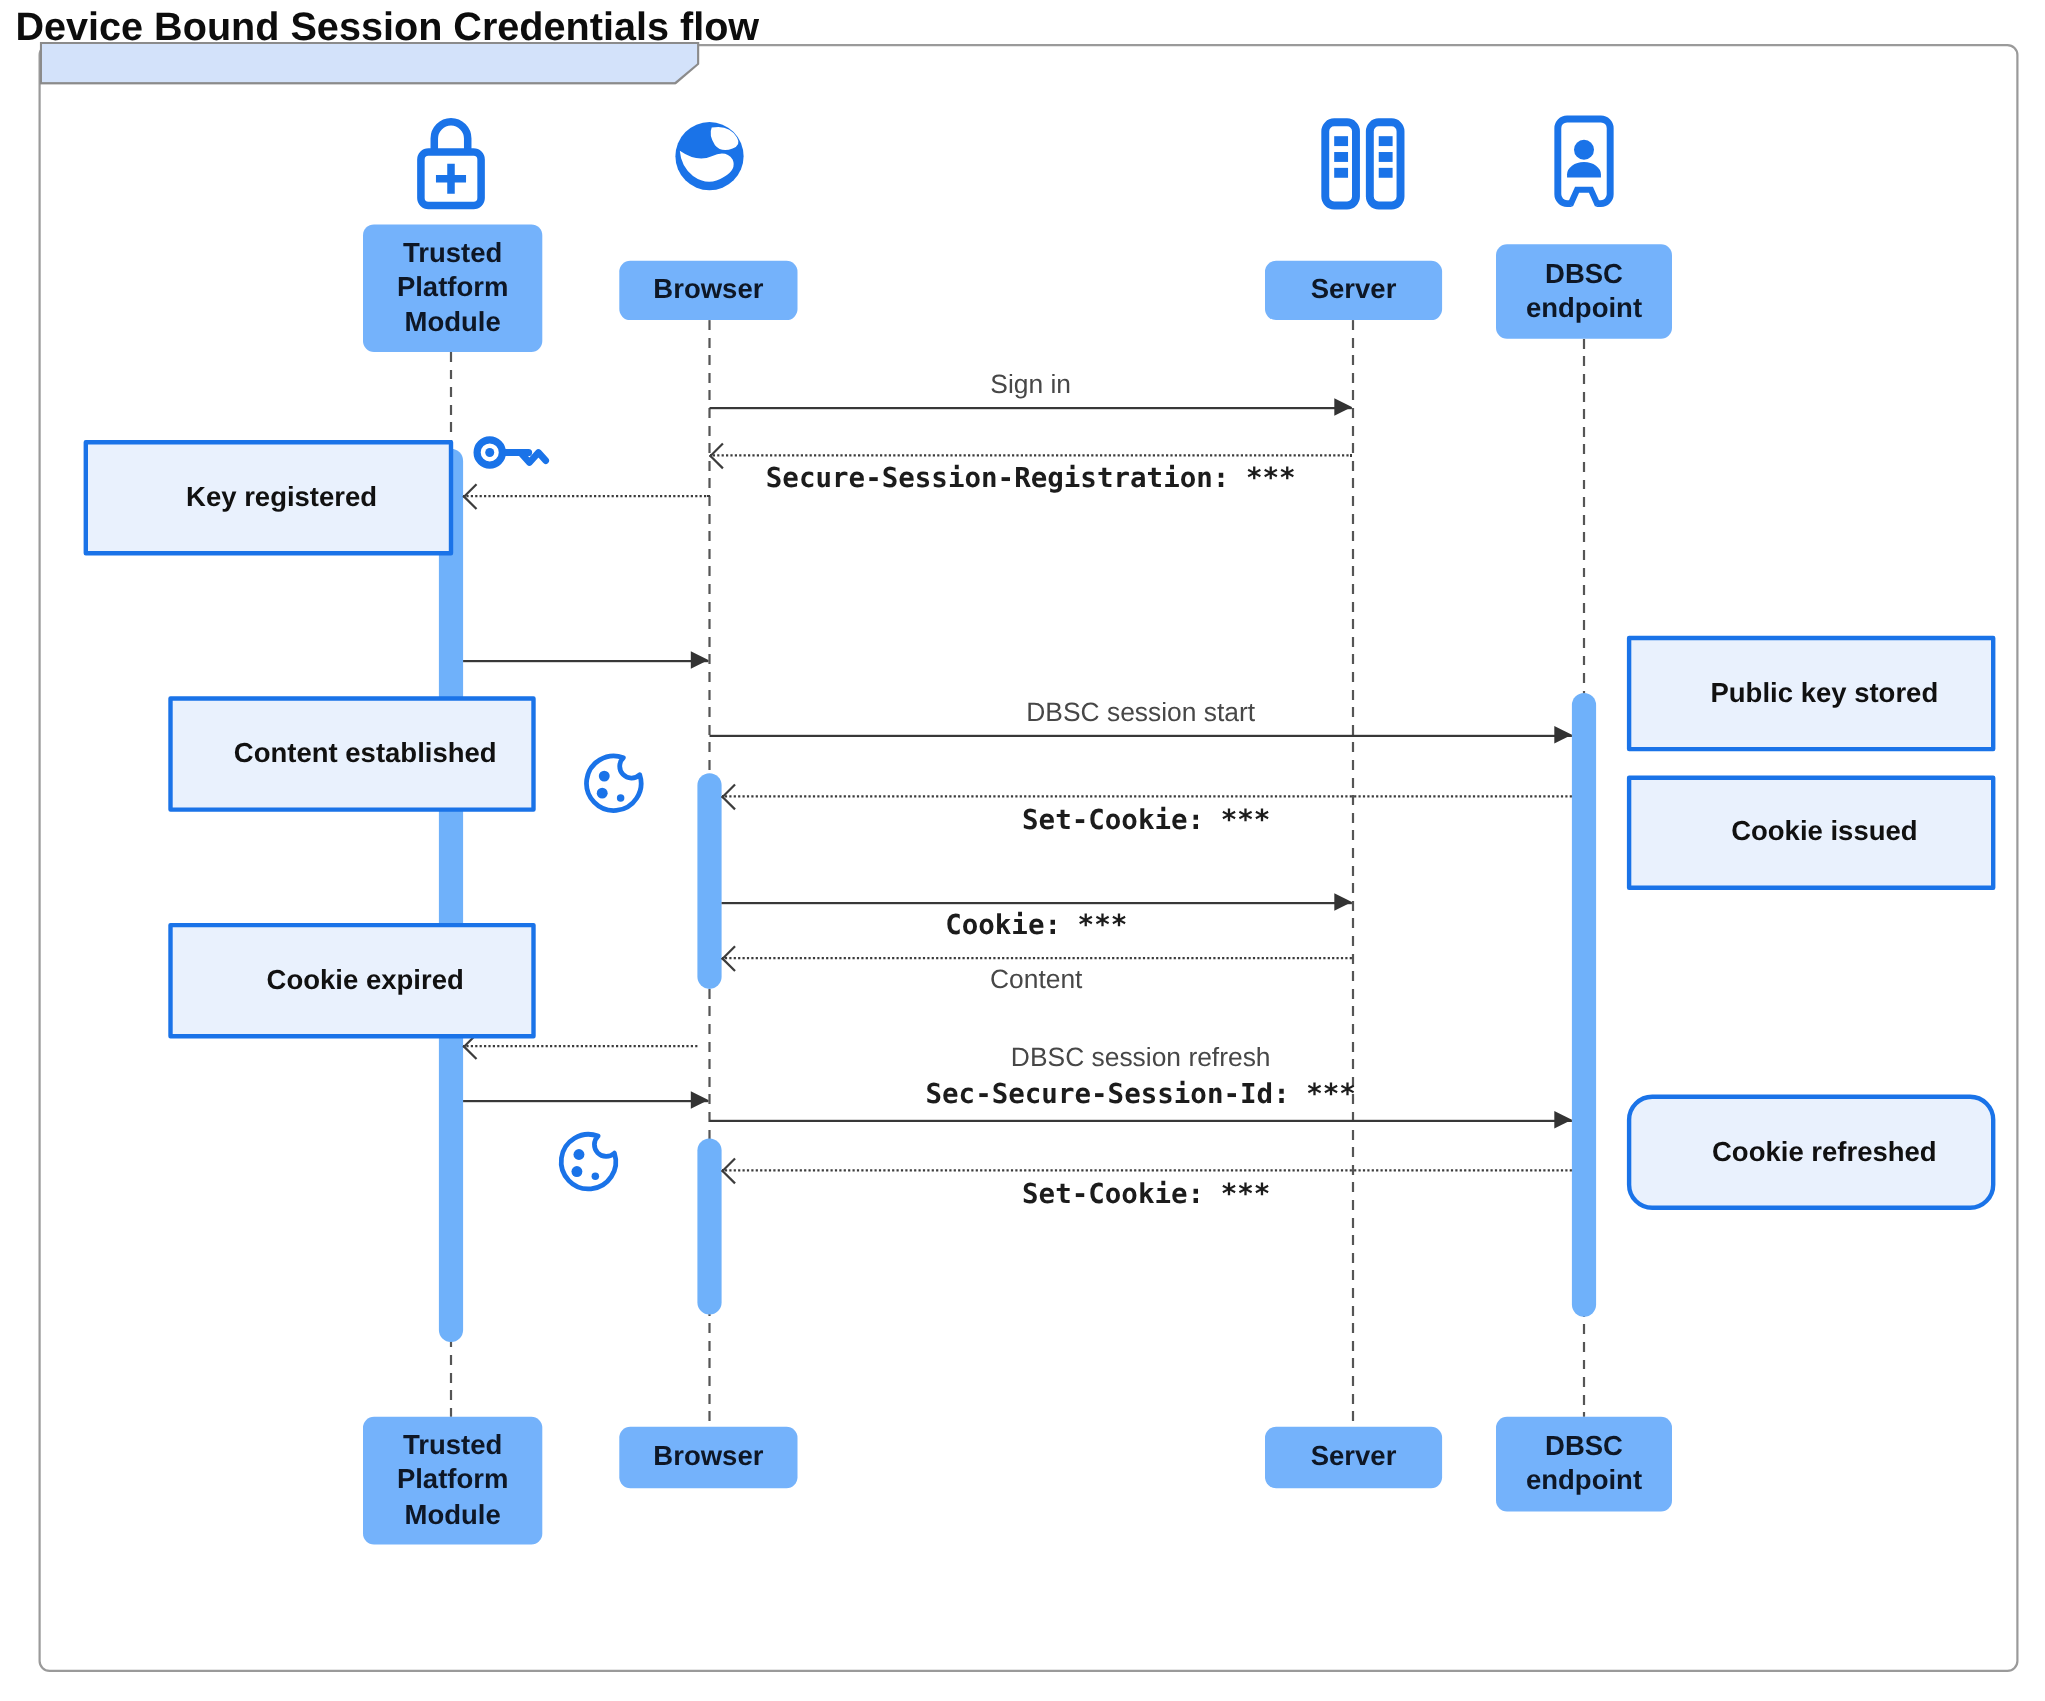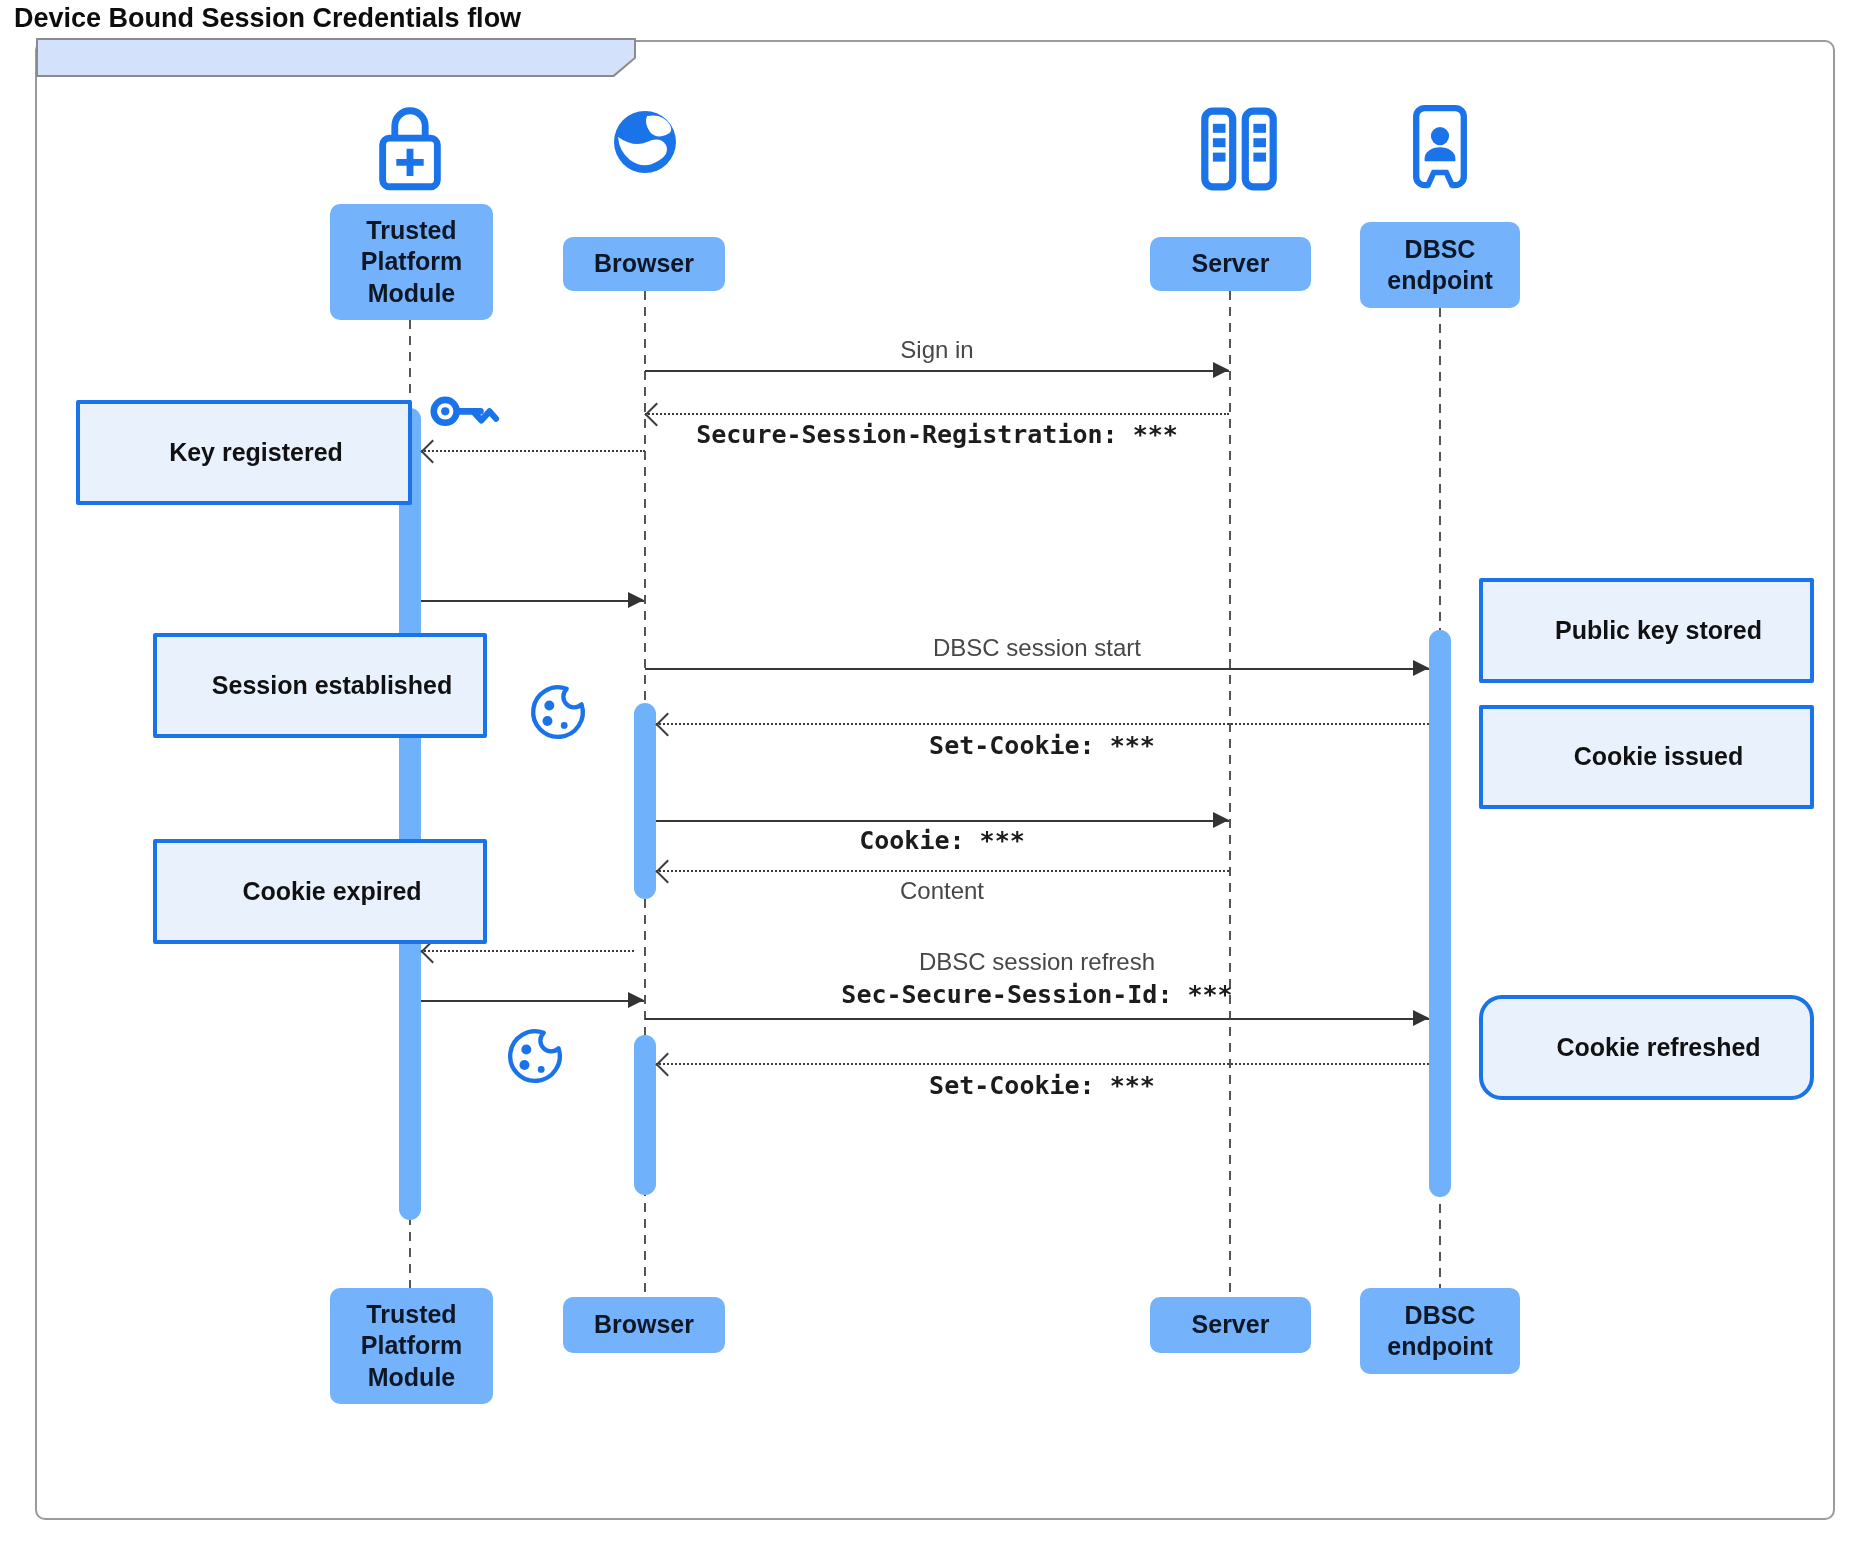--- a/index.html
+++ b/index.html
@@ -10,21 +10,21 @@
   .frame{position:absolute;left:35px;top:40px;width:1796px;height:1476px;
          border:2px solid #9a9a9a;border-radius:10px;background:#ffffff;}
 
   
   .title-tab{position:absolute;left:36px;top:38px;width:600px;height:39px;
              background:#8b8b8b;
              clip-path:polygon(0 0,100% 0,100% 52%,calc(100% - 22px) 100%,0 100%);}
   .title-tab-fill{position:absolute;left:2px;top:2px;right:2px;bottom:2px;
              background:#d3e2fa;
              clip-path:polygon(0 0,100% 0,100% 50%,calc(100% - 21px) 100%,0 100%);}
-  .title-text{position:absolute;left:14px;top:3px;font-size:27px;font-weight:bold;color:#0d0d0d;}
+  .title-text{position:absolute;left:14px;top:3px;font-size:36px;font-weight:bold;color:#0d0d0d;}
 
   
   .actor-box{position:absolute;background:#74b2fb;border-radius:10px;
              display:flex;align-items:center;justify-content:center;text-align:center;
              font-weight:bold;font-size:25px;color:#0e1726;line-height:1.25;}
 
   
   .lifeline{position:absolute;width:2px;
             background:repeating-linear-gradient(to bottom,#555 0 9px,transparent 9px 16px);}
 
@@ -205,21 +205,21 @@
   </div>
 
   <div class="line-dotted" style="left:656px;top:1063px;width:773px;"></div>
   <div class="head-open" style="left:659px;top:1056px;"></div>
   <div class="msg-label mono" style="left:1042px;top:1071px;">Set-Cookie: ***</div>
 
   <div class="note" style="left:76px;top:400px;width:304px;height:97px;">
     <span>Key registered</span>
   </div>
   <div class="note" style="left:153px;top:633px;width:302px;height:97px;">
-    <span>Session established</span>
+    <span>Content established</span>
   </div>
   <div class="note" style="left:153px;top:839px;width:302px;height:97px;">
     <span>Cookie expired</span>
   </div>
   <div class="note" style="left:1479px;top:578px;width:303px;height:97px;">
     <span>Public key stored</span>
   </div>
   <div class="note" style="left:1479px;top:705px;width:303px;height:96px;">
     <span>Cookie issued</span>
   </div>

